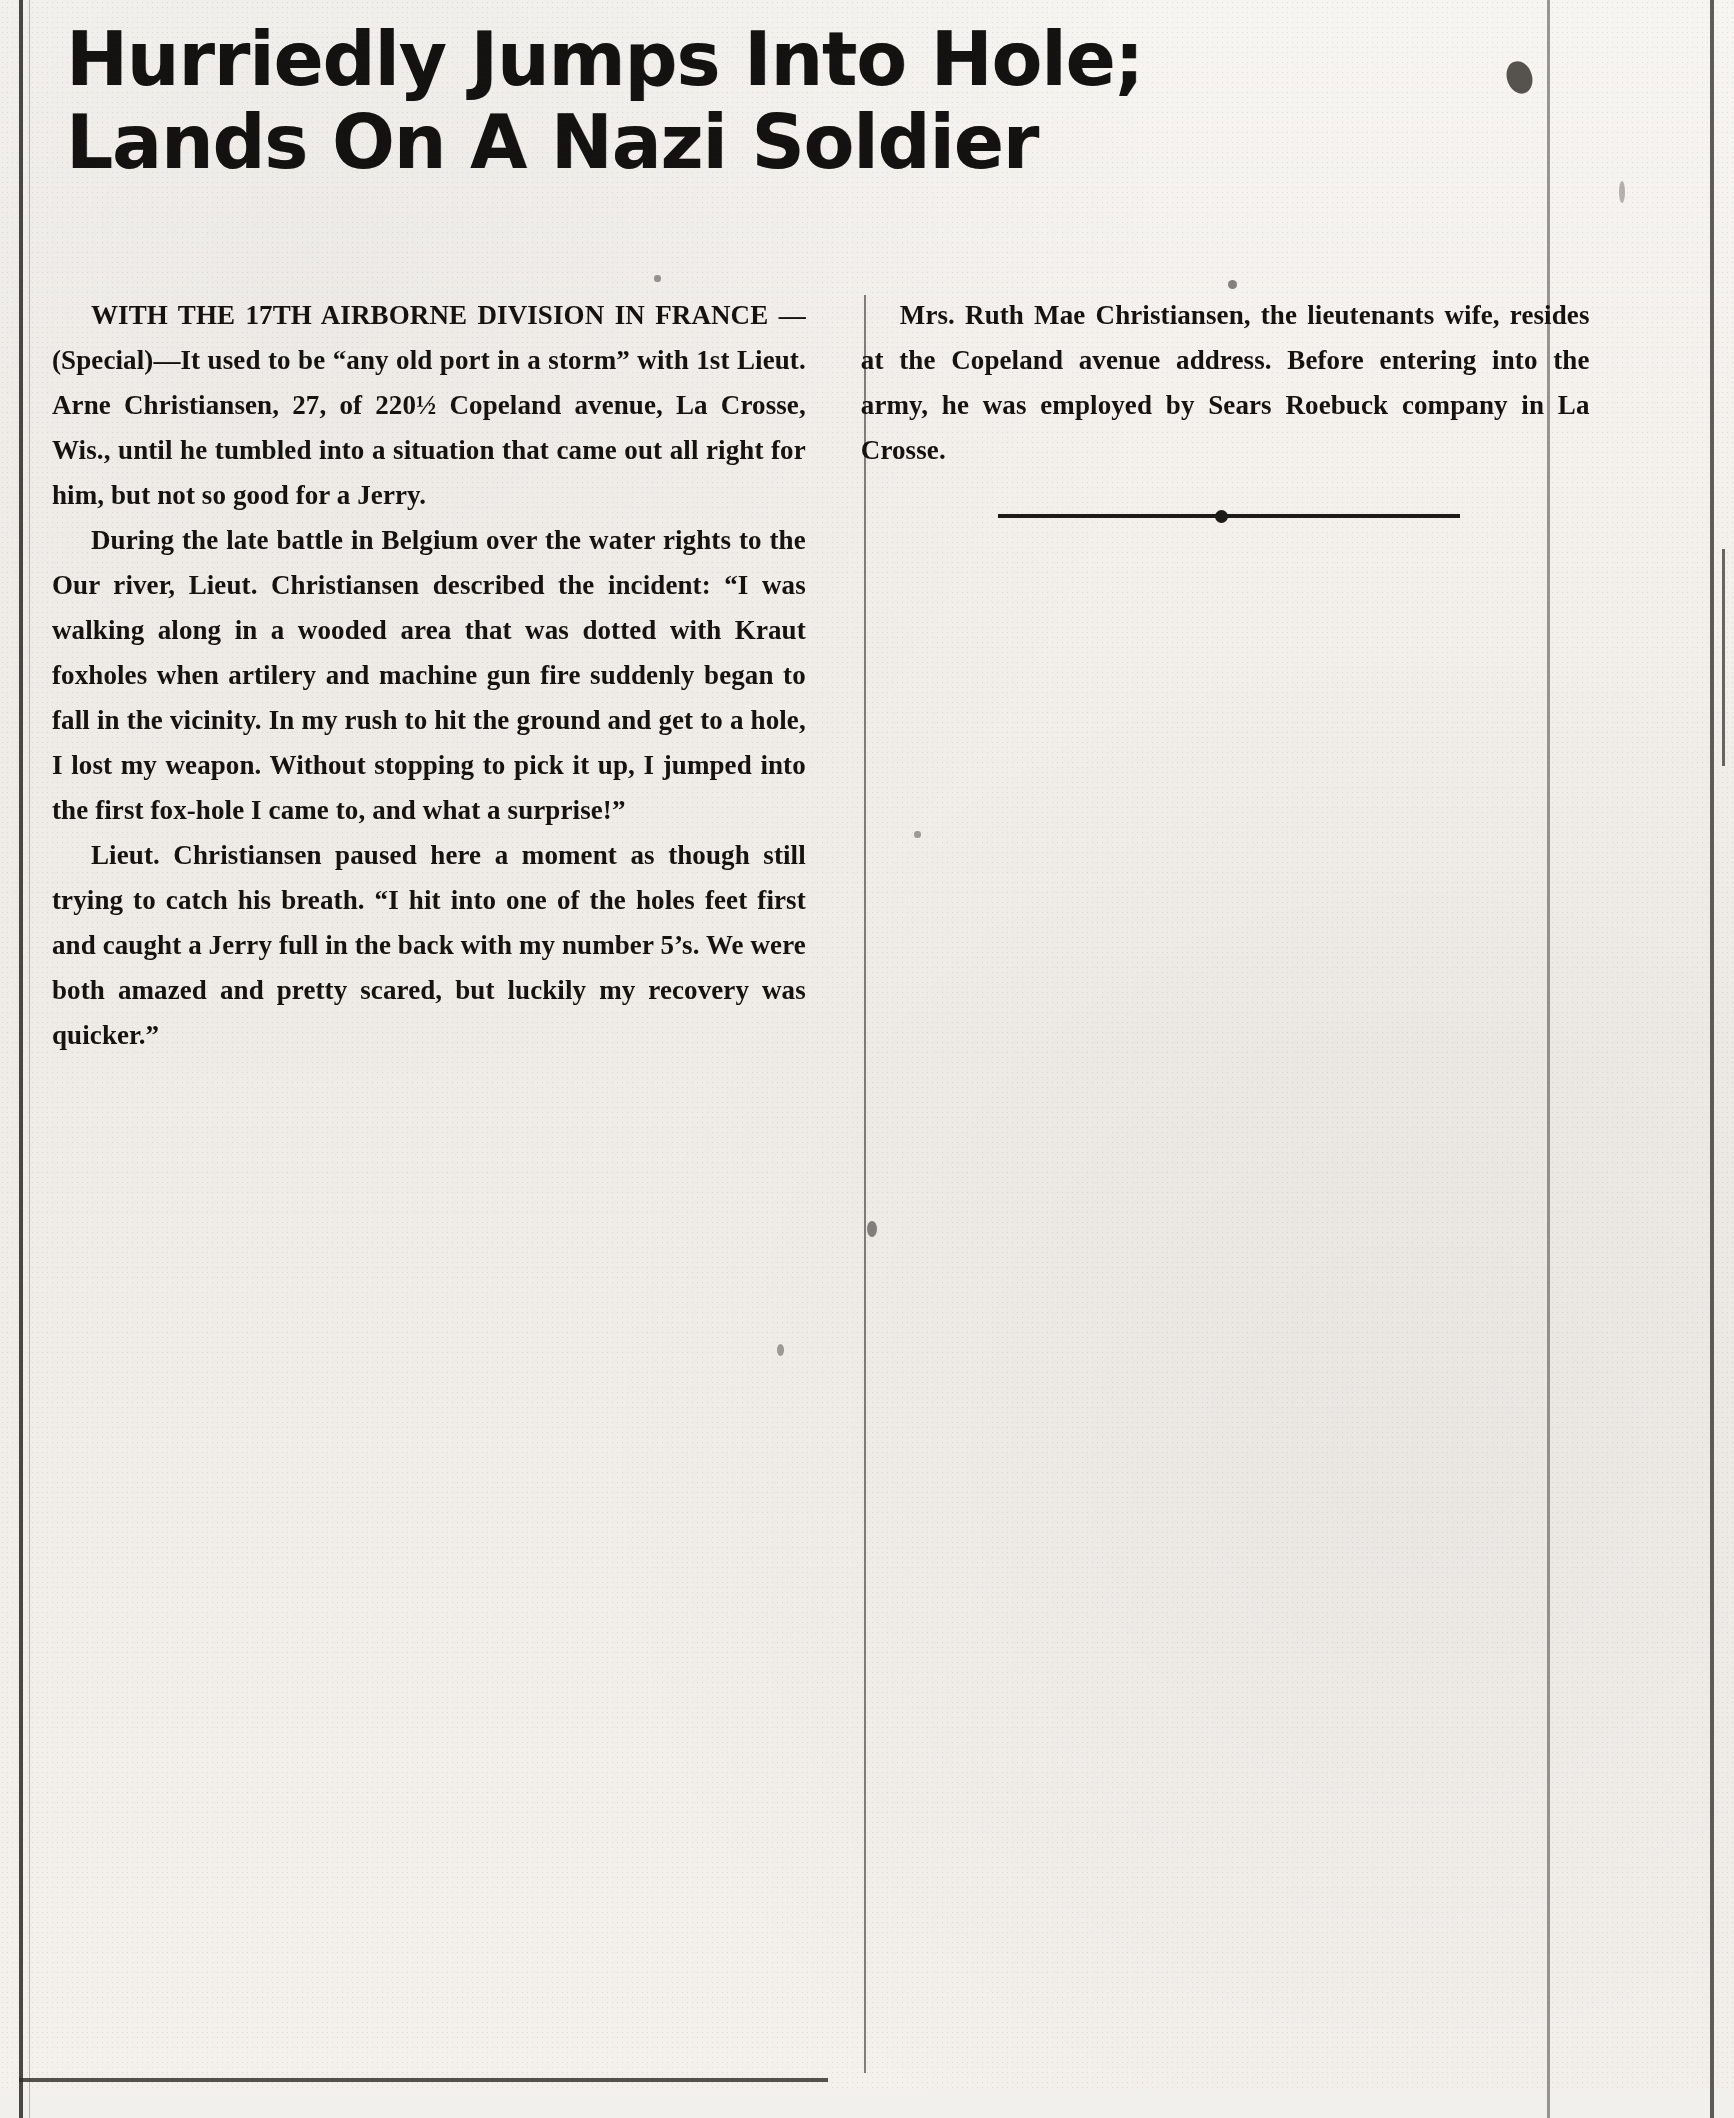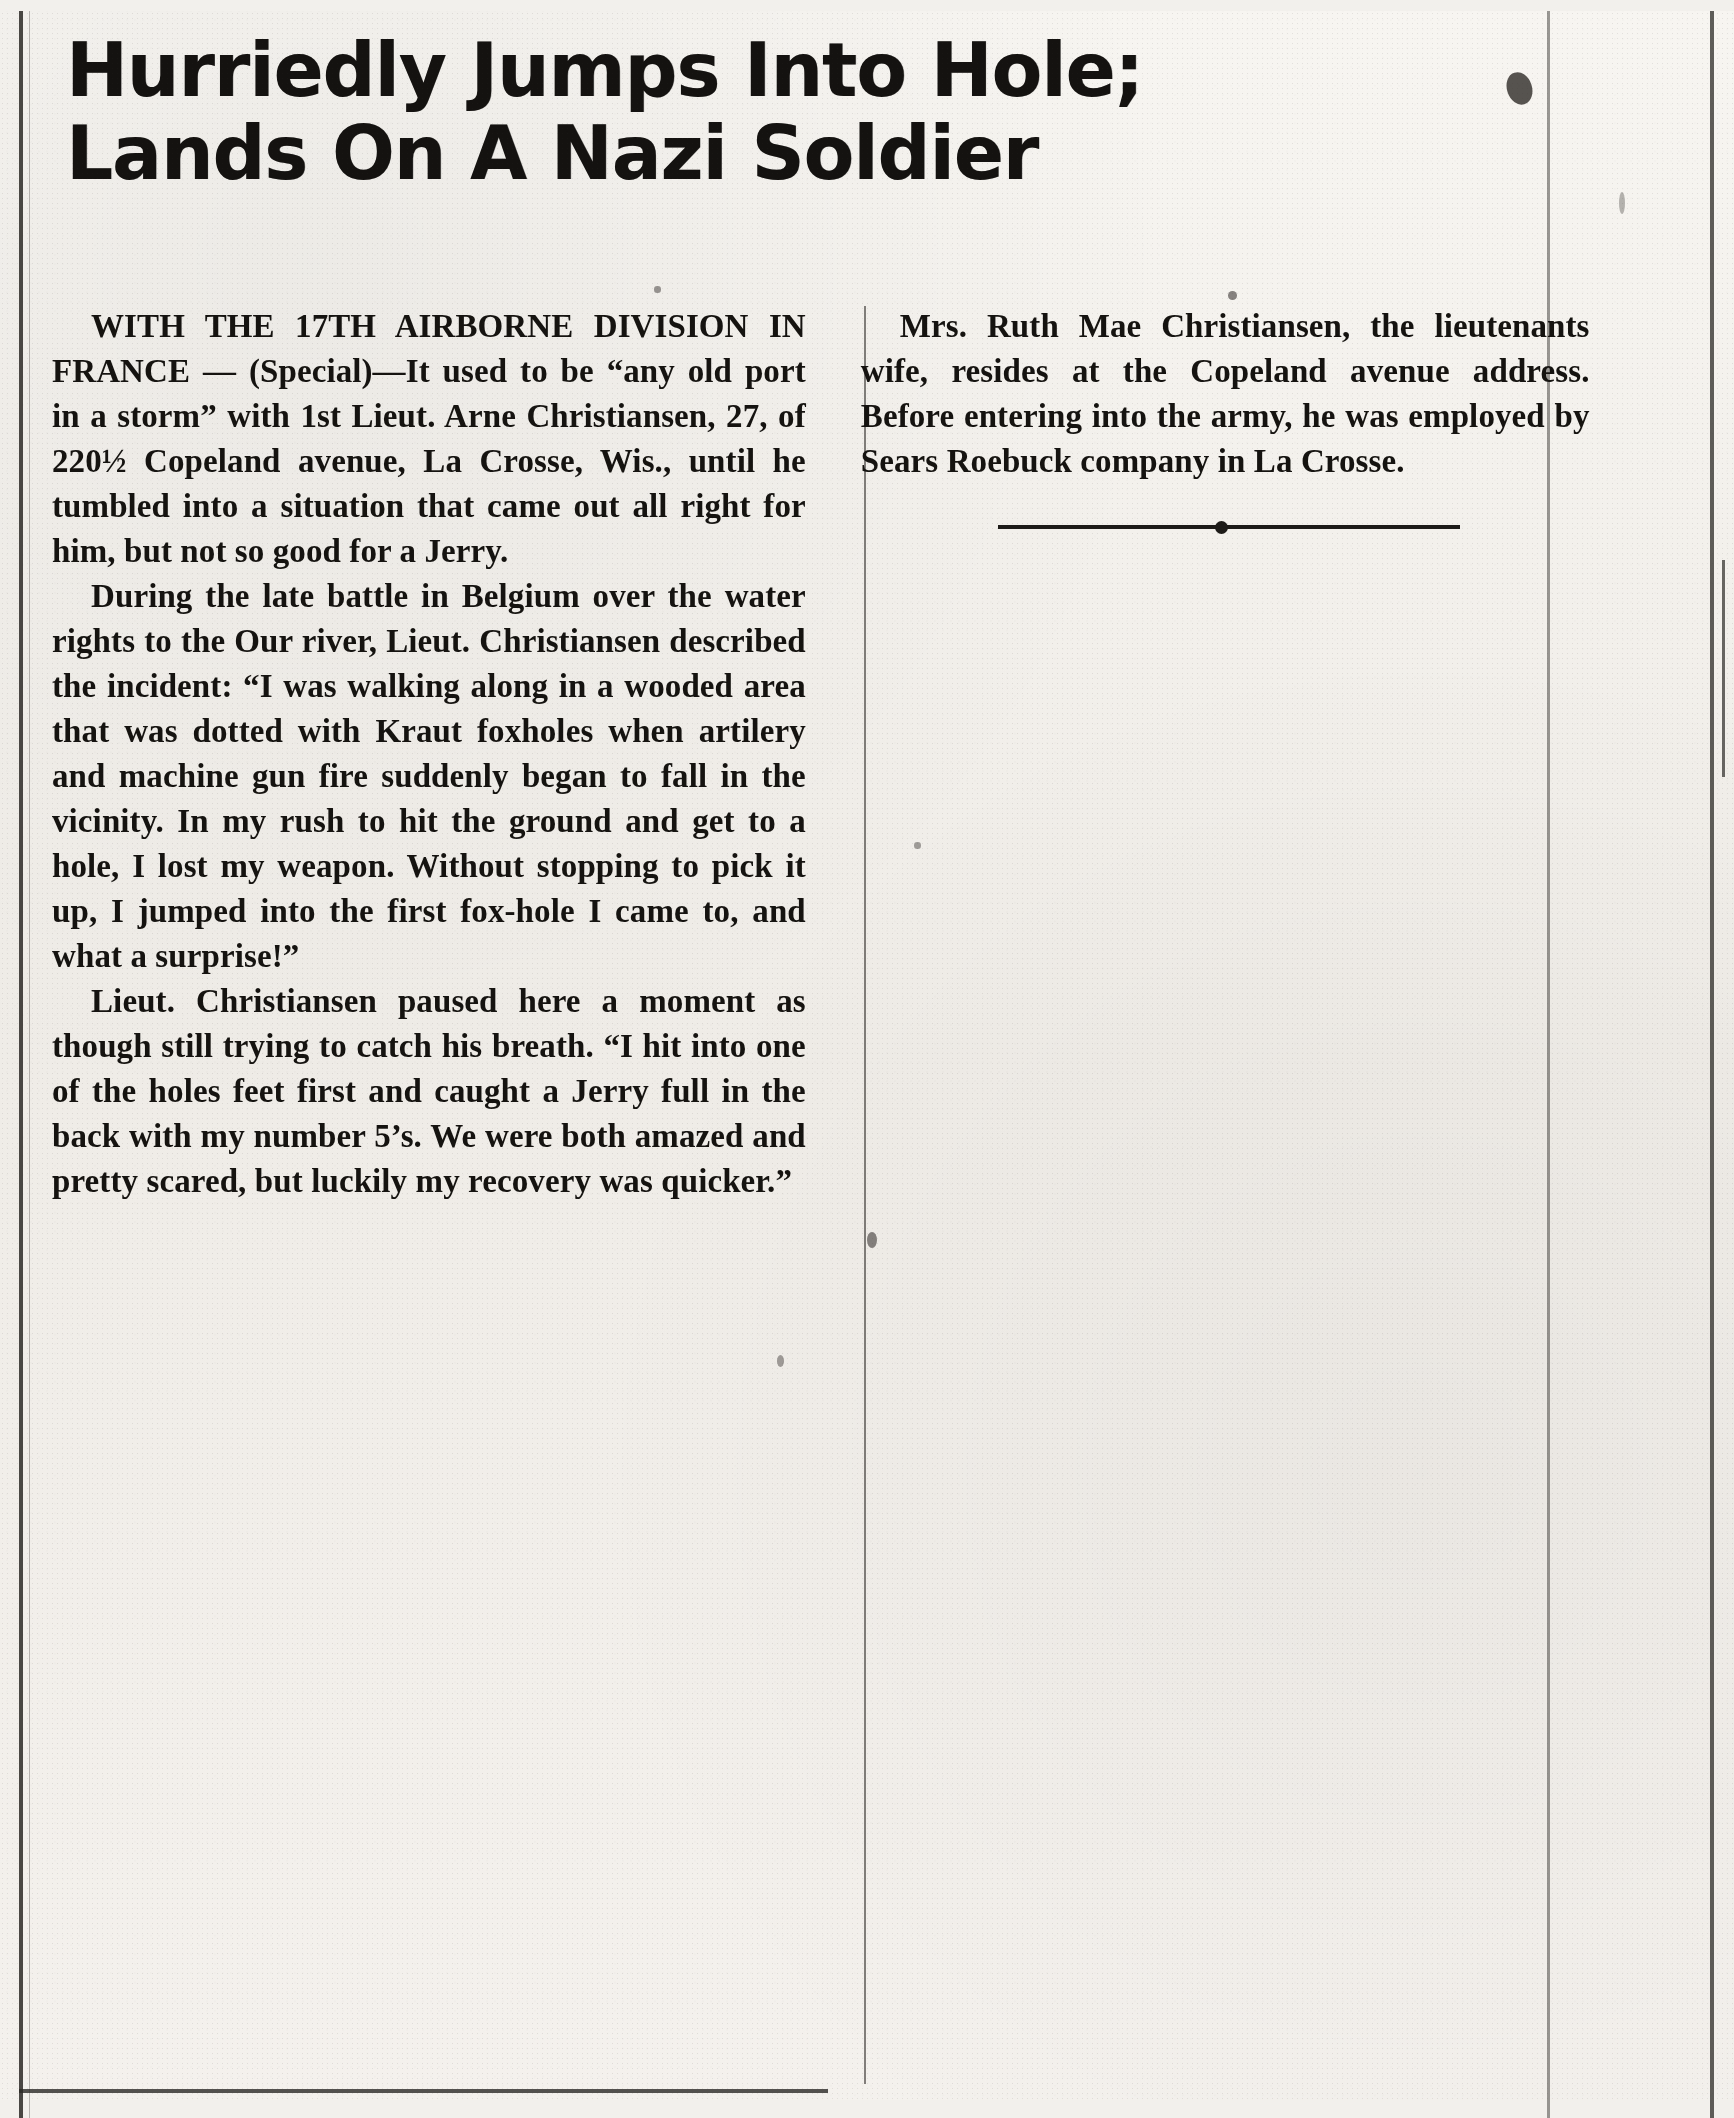--- a/index.html
+++ b/index.html
@@ -17,21 +17,20 @@
   }
   .page {
     position: absolute;
     left: 0; top: 0;
     width: 1734px;
     height: 2089px;
     background:
       radial-gradient(circle at 18% 12%, rgba(0,0,0,0.035) 0%, rgba(0,0,0,0) 38%),
       radial-gradient(circle at 82% 70%, rgba(0,0,0,0.03) 0%, rgba(0,0,0,0) 42%),
       linear-gradient(180deg, #f7f5f1 0%, #efece7 50%, #f4f1ed 100%);
-    margin-top: 11px;
   }
   
   .grain {
     position: absolute;
     inset: 0;
     pointer-events: none;
     opacity: 0.5;
     background-image:
       radial-gradient(rgba(60,55,50,0.22) 0.6px, rgba(0,0,0,0) 0.8px),
       radial-gradient(rgba(60,55,50,0.16) 0.4px, rgba(0,0,0,0) 0.7px);
@@ -129,21 +128,21 @@
     left: 864px;
     top: 295px;
     width: 2.2px;
     height: 1778px;
     background: #34312d;
     opacity: 0.6;
   }
   p.para {
     margin: 0;
     font-family: "Liberation Serif", serif;
-    font-size: 33px;
+    font-size: 27px;
     line-height: 45px;
     color: #151310;
     text-align: justify;
     text-justify: inter-word;
     letter-spacing: 0.1px;
     font-weight: 600;
     text-indent: 39px;
     -webkit-font-smoothing: none;
   }
   p.para + p.para {

